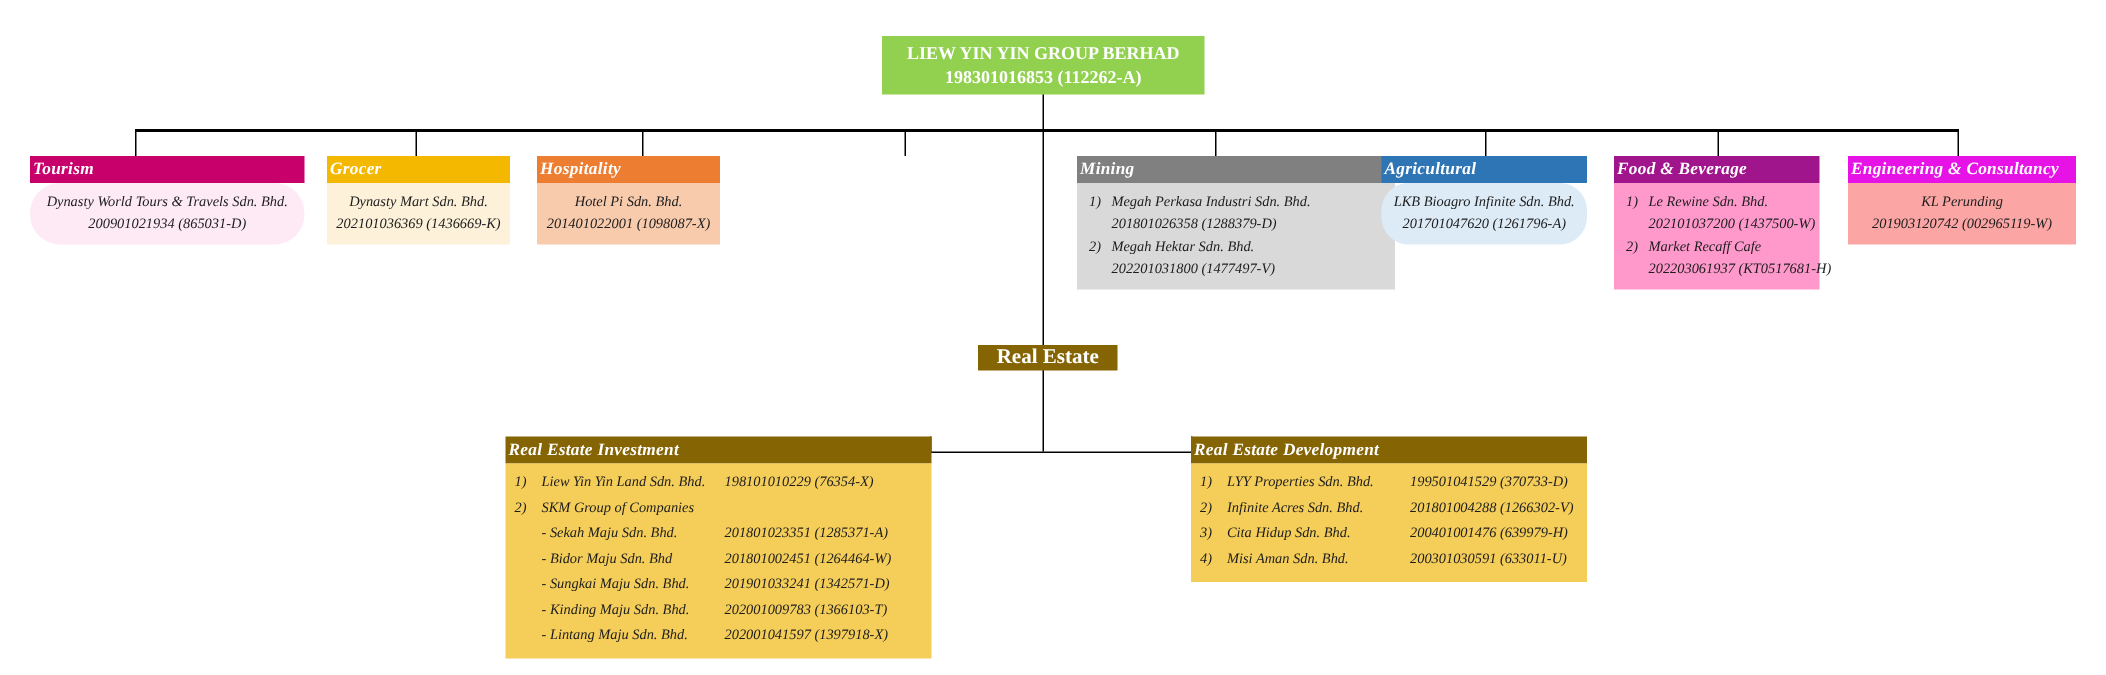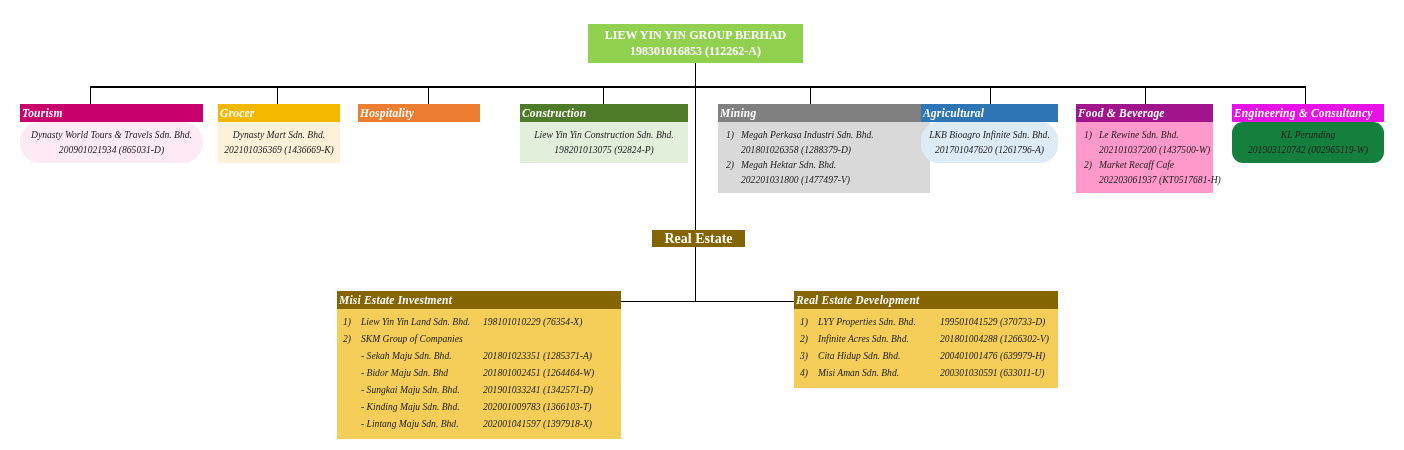--- a/index.html
+++ b/index.html
@@ -152,29 +152,26 @@
   <div class="node" style="left:218px; top:104px; width:122px;">
     <div class="node-header" style="background: rgb(245, 184, 0);">Grocer</div>
     <div class="node-body" style="background: rgb(253, 241, 217);">
       <div class="ctr">Dynasty Mart Sdn. Bhd.</div>
       <div class="ctr">202101036369 (1436669-K)</div>
     </div>
   </div>
 
   <div class="node" style="left:358px; top:104px; width:122px;">
     <div class="node-header" style="background: rgb(237, 125, 49);">Hospitality</div>
-  </div>
-
-  <div class="node" style="left:520px; top:104px; width:168px;">
-    <div class="node-header" style="background: rgb(78, 123, 40);">Construction</div>
-    <div class="node-body" style="background: rgb(226, 239, 218);">
-      <div class="ctr">Liew Yin Yin Construction Sdn. Bhd.</div>
-      <div class="ctr">198201013075 (92824-P)</div>
-    </div>
-  </div>
+    <div class="node-body" style="background: rgb(248, 203, 173);">
+      <div class="ctr">Hotel Pi Sdn. Bhd.</div>
+      <div class="ctr">201401022001 (1098087-X)</div>
+    </div>
+  </div>
+
 
   <div class="node" style="left:718px; top:104px; width:212px;">
     <div class="node-header" style="background: rgb(128, 128, 128);">Mining</div>
     <div class="node-body" style="background: rgb(217, 217, 217);">
       <div class="row">
         <span class="num">1)</span>
         <span class="nm">Megah Perkasa Industri Sdn. Bhd.</span>
       </div>
       <div class="row">
         <span class="num"></span>
@@ -216,34 +213,34 @@
       </div>
       <div class="row">
         <span class="num"></span>
         <span class="nm">202203061937 (KT0517681-H)</span>
       </div>
     </div>
   </div>
 
   <div class="node" style="left:1232px; top:104px; width:152px;">
     <div class="node-header" style="background: rgb(230, 18, 230);">Engineering &amp; Consultancy</div>
-    <div class="node-body" style="background: #15803d; border-radius: 11px;">
+    <div class="node-body" style="background: #fca5a5;">
       <div class="ctr">KL Perunding</div>
       <div class="ctr">201903120742 (002965119-W)</div>
     </div>
   </div>
 
   <div id="real-estate-label" style="background: rgb(133, 100, 4);">Real Estate</div>
 
   <div class="line-h" style="left:620px; top:301px; width:175px;"></div>
   <div class="line-v" style="left:620px; top:291px; height:11px;"></div>
   <div class="line-v" style="left:794px; top:291px; height:11px;"></div>
 
   <div class="node" style="left:337px; top:291px; width:284px;">
-    <div class="node-header" style="background: rgb(133, 100, 4);">Misi Estate Investment</div>
+    <div class="node-header" style="background: rgb(133, 100, 4);">Real Estate Investment</div>
     <div class="node-body" style="padding: 4px 4px 7px 0px; background: rgb(245, 206, 90);">
       <div class="re-row">
         <span class="num">1)</span>
         <span class="nm">Liew Yin Yin Land Sdn. Bhd.</span>
         <span class="reg">198101010229 (76354-X)</span>
       </div>
       <div class="re-row">
         <span class="num">2)</span>
         <span class="nm">SKM Group of Companies</span>
         <span class="reg"></span>

